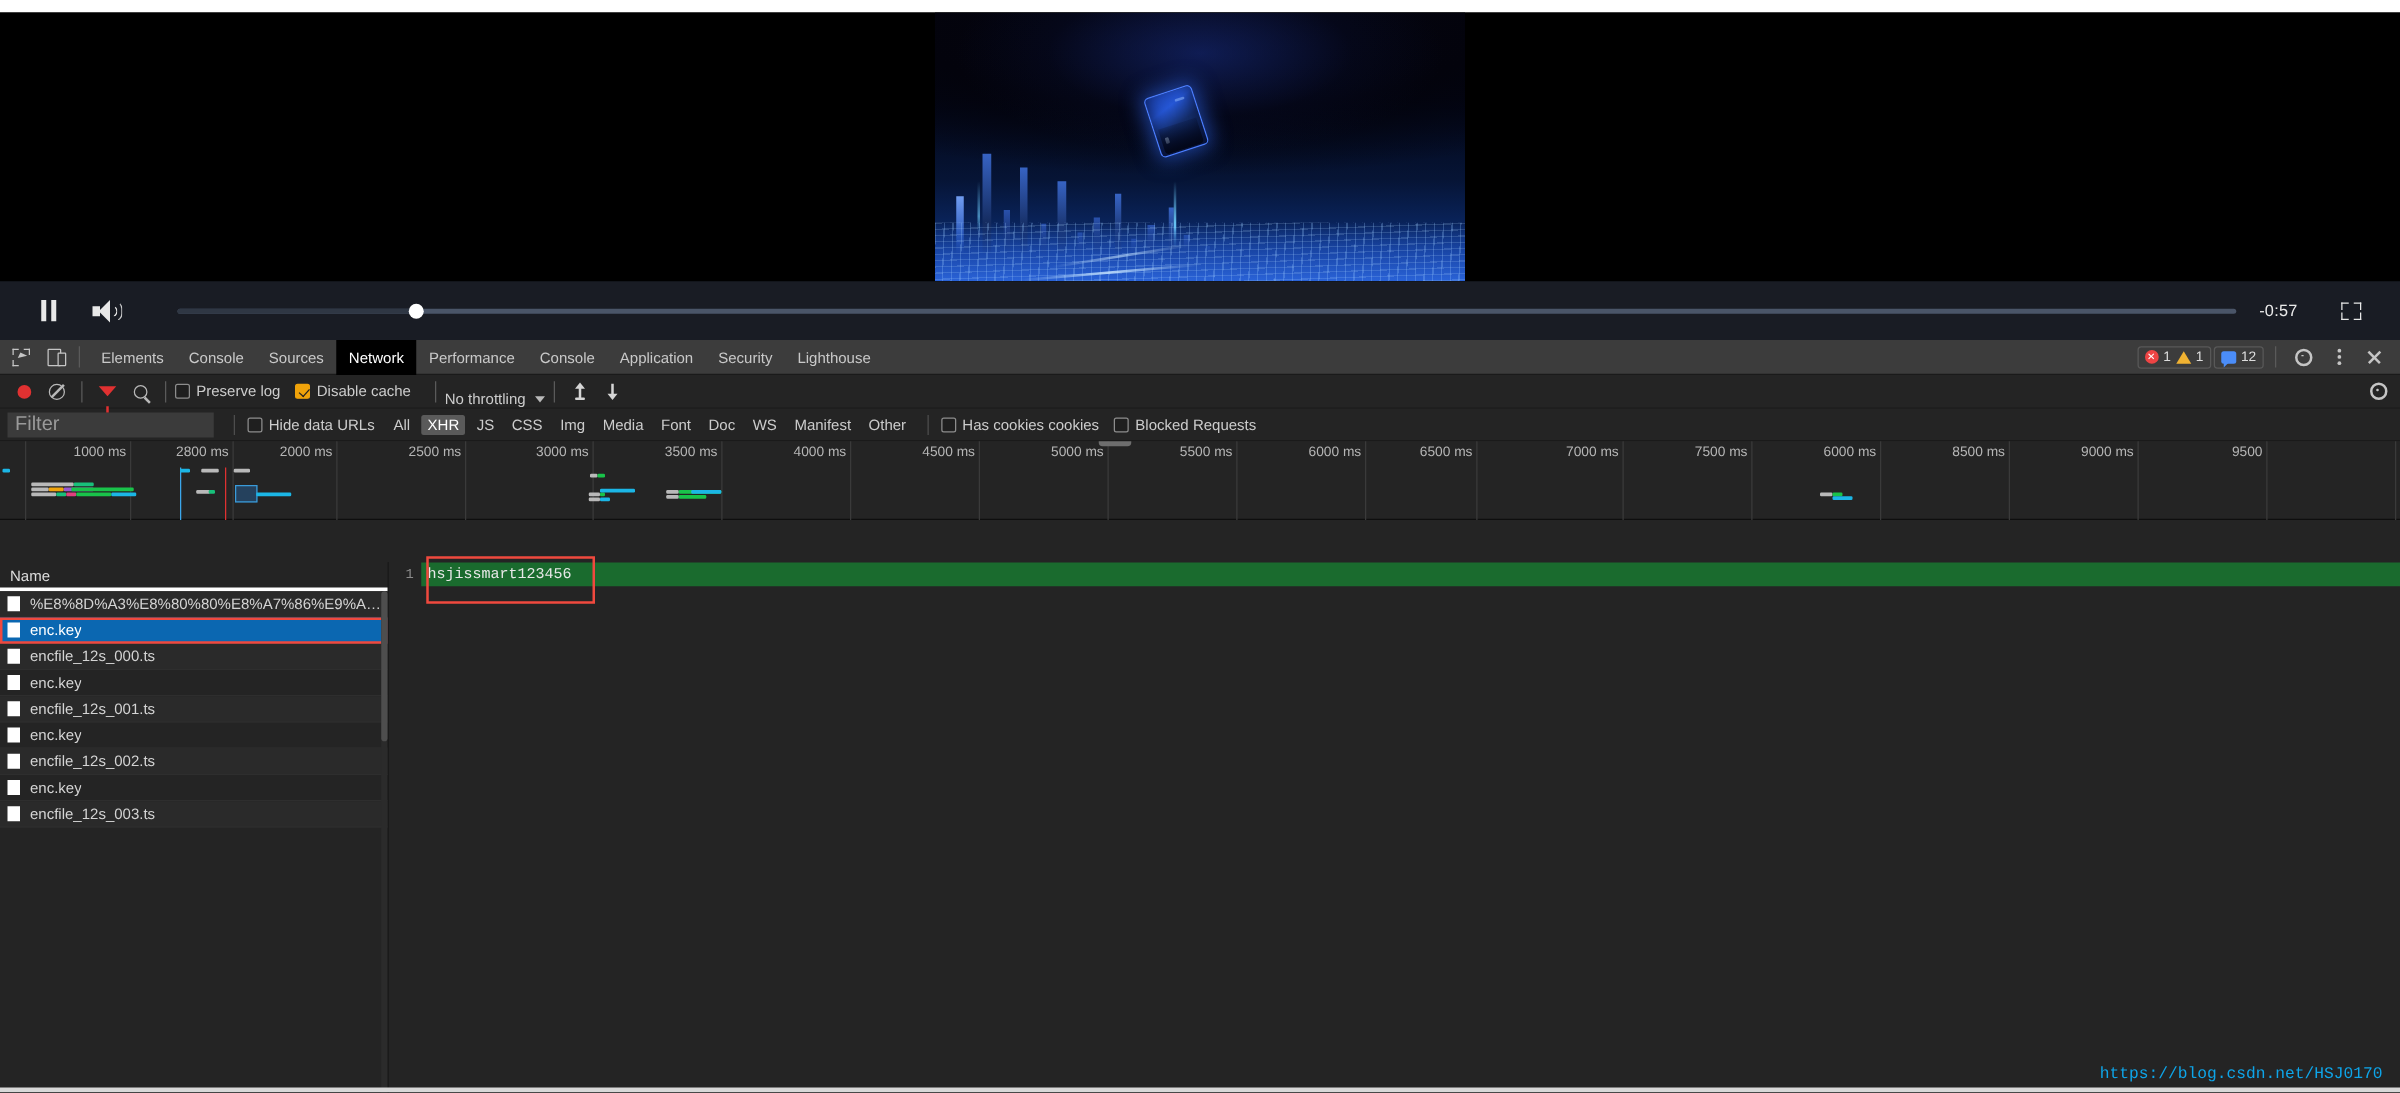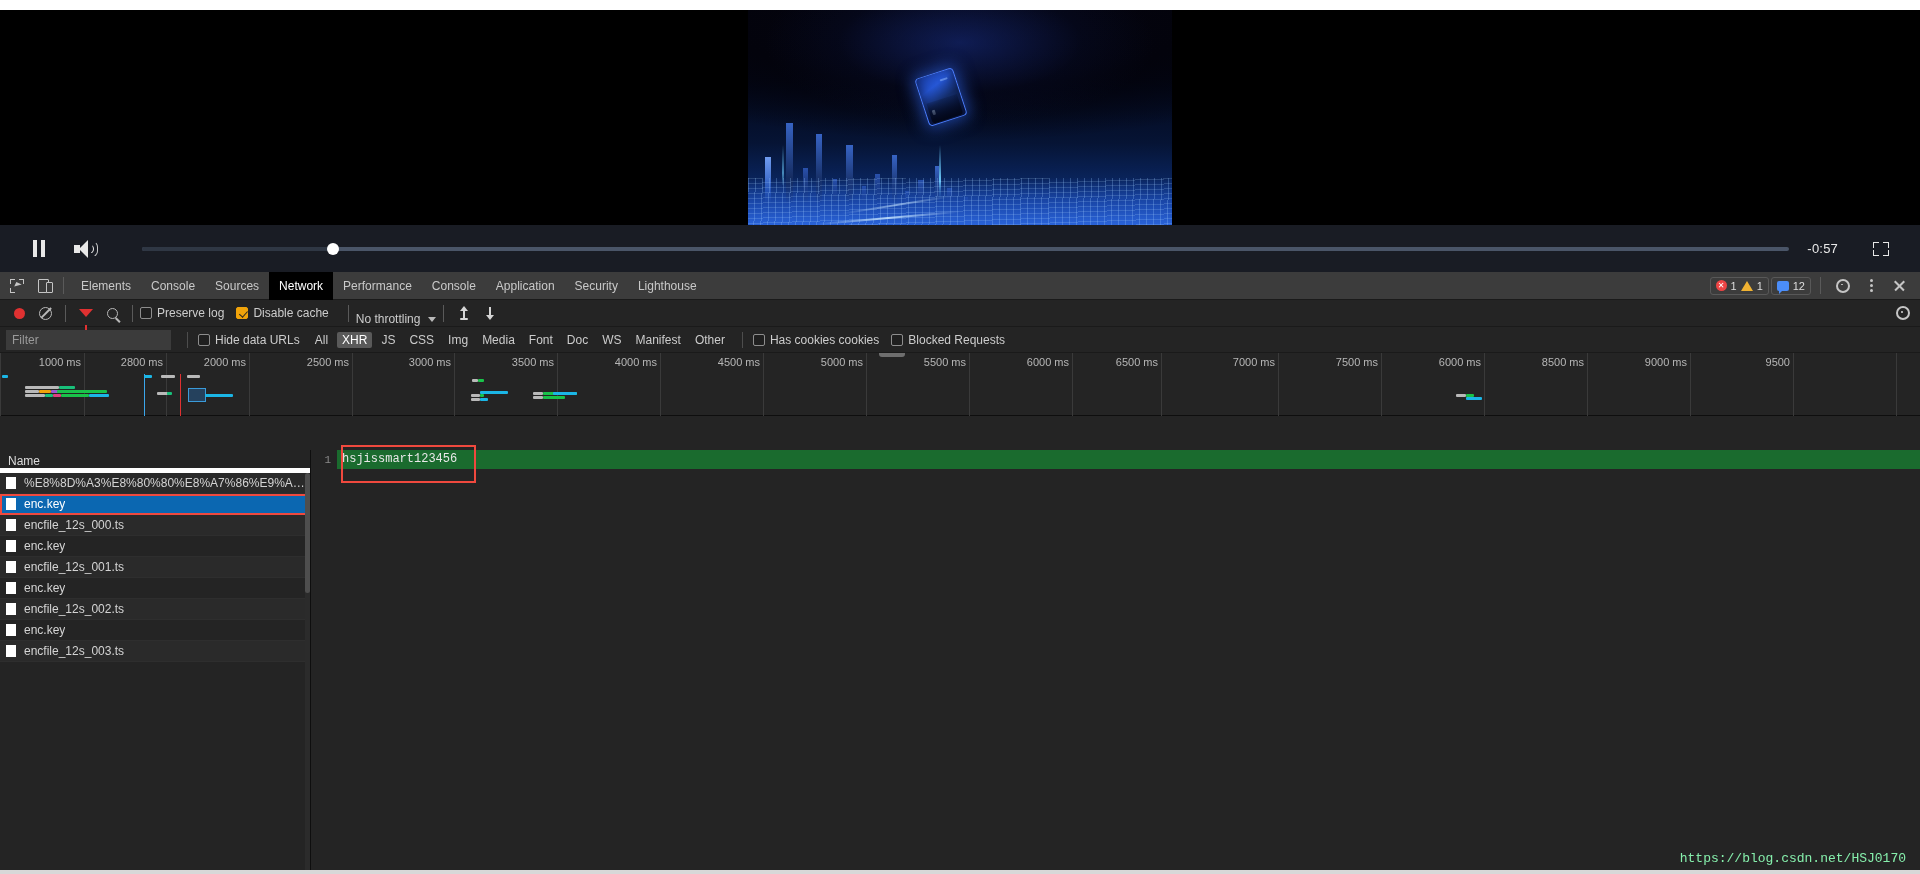--- a/index.html
+++ b/index.html
@@ -178,42 +178,42 @@
   .arrow-ico .bar{position:absolute;left:2px;width:8px;height:2px;background:#d5d5d5;}
   .arrow-ico.up .bar{top:0;}
 
   
   .filter-row {
     display:flex; align-items:center; height:26px; background:#242424;
     border-bottom:1px solid #1a1a1a; font-size:12px; color:#ccc;
   }
   .filter-input {
     width:165px; height:20px; margin:0 6px; background:#3b3b3b; border:0; outline:none;
-    color:#ccc; font-size:12px; padding:0 6px; font-family:"Liberation Sans",sans-serif;
+    color:#ccc; font-size:16px; padding:0 6px; font-family:"Liberation Sans",sans-serif;
   }
   .filter-input::placeholder { color:#9a9a9a; }
   .f-sep { width:1px; height:16px; background:#4d4d4d; margin:0 10px; }
   .ftype { padding:1px 5px; margin:0 2px; cursor:pointer; border-radius:2px; }
   .ftype.on { background:#5a5a5a; color:#fff; }
 
   
   .overview { position:relative; height:63px; background:#242424; border-bottom:1px solid #0e0e0e; }
-  .ov-ruler { position:relative; height:21px; }
+  .ov-ruler { position:relative; height:21px;margin-left:20px; }
   .ov-tick { position:absolute; top:0; height:63px; border-left:1px solid #3a3a3a; }
   .ov-tick span { position:absolute; right:4px; top:3px; font-size:11px; color:#b6b6b6; white-space:nowrap; }
   .ov-body { position:absolute; left:0; top:21px; width:100%; height:42px; }
   .bar { position:absolute; height:3px; border-radius:1px; }
   .vline { position:absolute; top:0; width:1px; height:42px; }
   .ov-handle { position:absolute; left:879px; top:0; width:26px; height:4px; background:#6e6e6e; border-radius:0 0 3px 3px; }
   .sel-box { position:absolute; top:0; height:42px; background:rgba(40,120,200,.35); border:1px solid #3a9bd9; }
 
   
   .panes { position:absolute; left:0; top:178px; width:1920px; height:424px; display:flex; }
   .left-pane { width:311px; background:#242424; border-right:1px solid #0e0e0e; position:relative; }
-  .col-head { height:23px; line-height:23px; padding-left:8px; font-size:12px; color:#ddd; background:#242424; border-bottom:5px solid #ffffff; }
+  .col-head { height:23px; line-height:23px; padding-left:8px; font-size:12px; color:#ddd; background:#242424; border-bottom:3px solid #ffffff; }
   .req-row {
     display:flex; align-items:center; height:21px; padding-left:6px; font-size:12px; color:#d4d4d4;
     border-bottom:1px solid #2e2e2e; cursor:pointer;
   }
   .req-row:nth-child(even) { background:#2a2a2a; }
   .req-row.selected { background:#0b67b1; color:#fff; }
   .req-row.selected.marked { outline:2px solid #f0493e; outline-offset:-2px; }
   .file-ico { width:10px; height:12px; background:#fff; margin-right:8px; flex:0 0 auto; }
   .req-name { overflow:hidden; text-overflow:ellipsis; white-space:nowrap; }
   .left-scrollbar { position:absolute; right:0; top:23px; width:5px; bottom:0; background:#2b2b2b; }
@@ -227,21 +227,21 @@
   .dtab { padding:0 10px; height:25px; line-height:25px; font-size:12px; color:#c9c9c9; cursor:pointer; }
   .dtab.active { background:#000; color:#fff; }
   .preview-area { flex:1; position:relative; background:#242424; font-family:"Liberation Mono", monospace; }
   .code-line { display:flex; height:19px; align-items:center; }
   .ln-gutter { width:26px; text-align:right; padding-right:6px; font-size:11px; color:#8a8a8a; flex:0 0 auto; }
   .ln-content { flex:1; background:#1a6b2e; color:#e8e8e8; font-size:12px; padding-left:5px; line-height:19px; }
   .pv-marker {
     position:absolute; left:30px; top:-5px; width:135px; height:38px;
     border:2px solid #f0493e; pointer-events:none;
   }
-  .watermark { position:absolute; right:14px; bottom:8px; font-size:13px; color:#86efac; }
+  .watermark { position:absolute; right:14px; bottom:8px; font-size:13px; color:#0ea5e9; }
   .bottom-strip { position:absolute; left:0; bottom:0; width:1920px; height:4px; background:#d8d8d8; }
 </style>
 </head>
 <body>
 
 <div id="app">
 
   <div class="player">
     <div class="player-top-edge"></div>
     <div class="video-stage">

